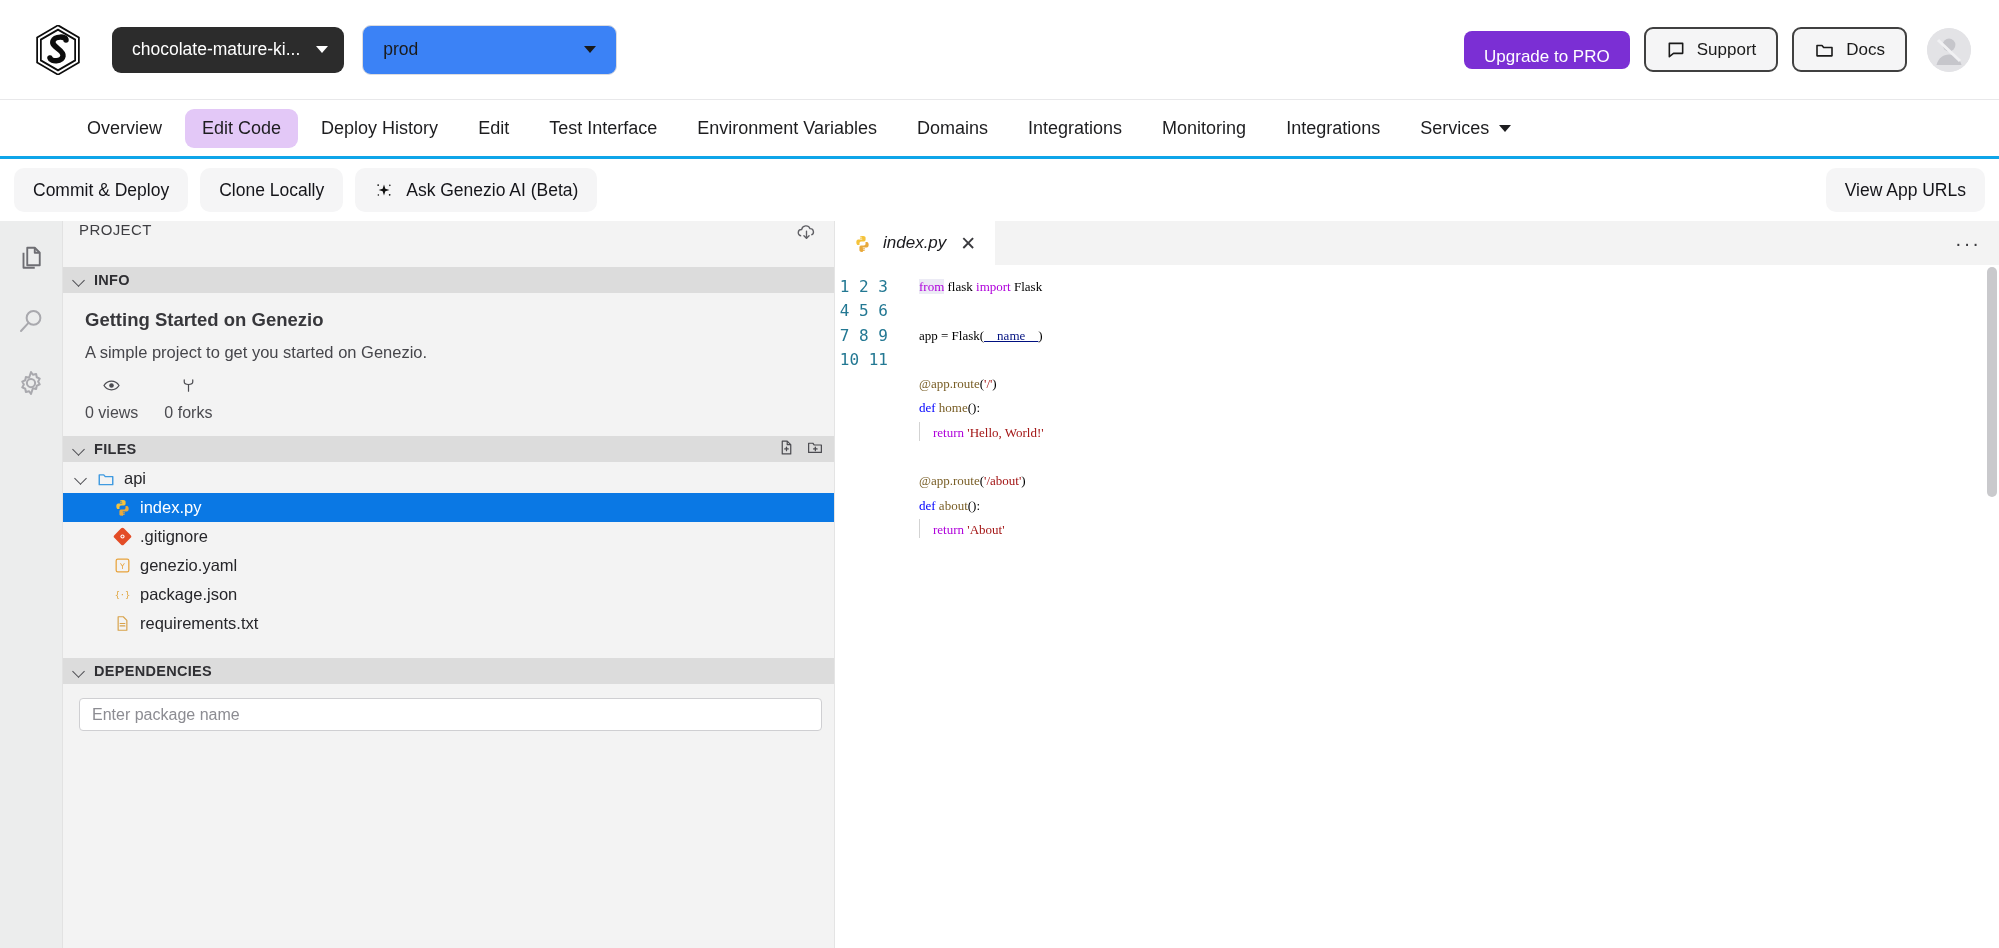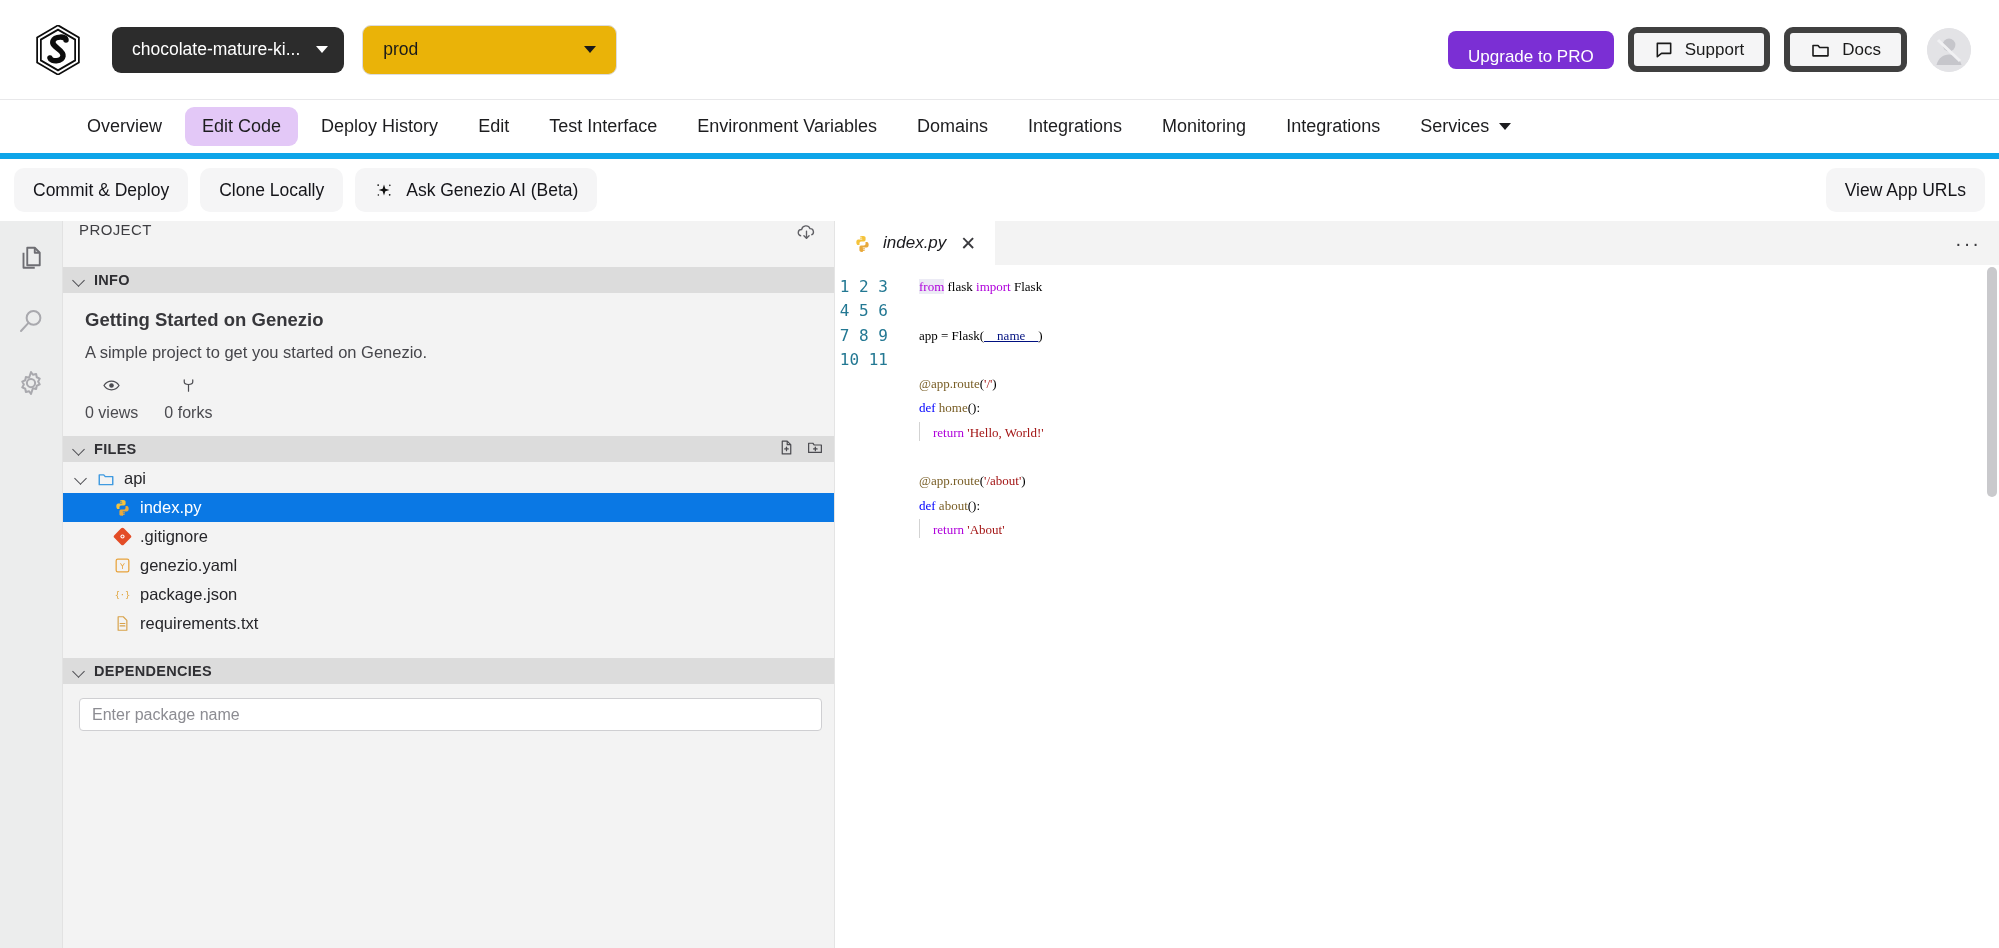--- a/index.html
+++ b/index.html
@@ -36,21 +36,21 @@
     display: flex; align-items: center;
     padding: 0 16px 0 20px;
     font-size: 17.5px;
     gap: 16px;
     cursor: pointer;
     min-width: 210px;
   }
   .project-select .lbl { white-space: nowrap; }
   .env-select {
     margin-left: 18px;
-    background: #eab308;
+    background: #3b82f6;
     border: 1px solid #dcdcdf;
     height: 50px;
     width: 255px;
     border-radius: 9px;
     display: flex; align-items: center; justify-content: space-between;
     padding: 0 20px;
     font-size: 17.5px;
     color: #1a1a1a;
     cursor: pointer;
   }
@@ -72,21 +72,21 @@
     border: none;
     border-radius: 8px;
     padding: 16px 20px;
     font-size: 17px;
     font-family: inherit;
     cursor: pointer;
     font-weight: 400;
   }
   .btn-ghost {
     background: #f5f5f6;
-    border: 6px solid #404040;
+    border: 2px solid #404040;
     height: 45px;
     border-radius: 9px;
     padding: 0 20px;
     font-size: 17px;
     display: flex; align-items: center; gap: 11px;
     color: #1a1a1a;
     cursor: pointer;
     font-family: inherit;
   }
   .avatar {
@@ -99,21 +99,21 @@
     overflow: hidden;
   }
 
   
   .nav {
     height: 59px;
     display: flex;
     align-items: center;
     padding: 0 70px;
     gap: 6px;
-    border-bottom: 6px solid #0ea5e9;
+    border-bottom: 3px solid #0ea5e9;
     background: #fff;
   }
   .nav-item {
     font-size: 18px;
     color: #1d1d1f;
     padding: 9px 17px;
     border-radius: 9px;
     cursor: pointer;
     white-space: nowrap;
     display: flex; align-items: center; gap: 10px;

